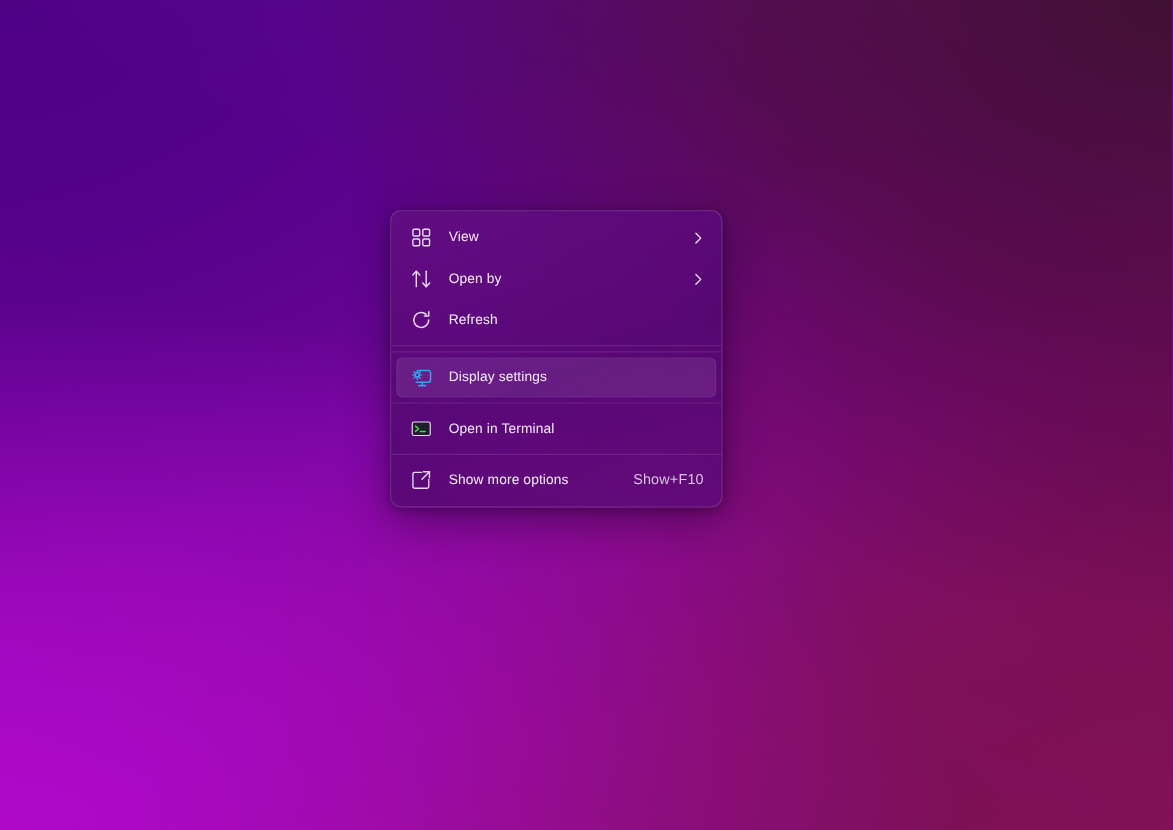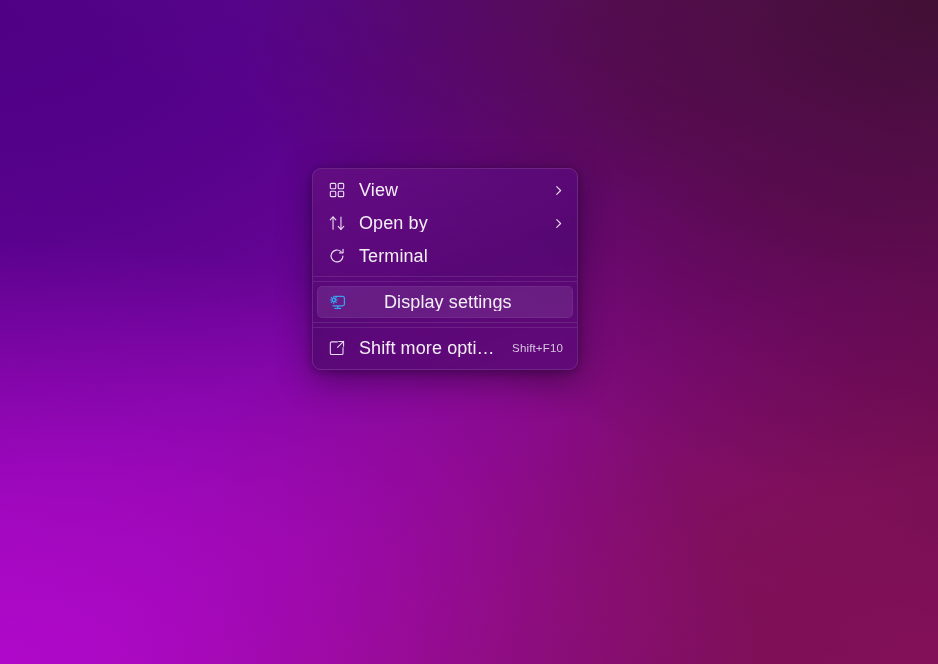--- a/index.html
+++ b/index.html
@@ -66,37 +66,36 @@
     height: 32px;
     margin: 1px 4px;
     padding: 0 8px 0 10px;
     border-radius: 5px;
     box-sizing: border-box;
     cursor: default;
   }
   .menu-item.highlighted {
     background: rgba(255, 255, 255, 0.085);
     box-shadow: inset 0 0 0 1px rgba(255,255,255,0.055);
-    gap: 25px;
   }
 
   .item-icon {
     width: 20px;
     height: 20px;
     flex: 0 0 20px;
     display: flex;
     align-items: center;
     justify-content: center;
     margin-right: 12px;
   }
   .item-icon svg { display: block; }
 
   .item-label {
     flex: 1 1 auto;
-    font-size: 18px;
+    font-size: 11px;
     line-height: 1;
     letter-spacing: 0.1px;
     color: #f4eef7;
     white-space: nowrap;
     overflow: hidden;
     text-overflow: ellipsis;
   }
 
   .item-accel {
     flex: 0 0 auto;
@@ -164,47 +163,59 @@
           </svg>
         </span>
       </div>
       <div class="menu-item">
         <span class="item-icon">
           <svg width="18" height="18" viewBox="0 0 20 20" fill="none" xmlns="http://www.w3.org/2000/svg">
             <path d="M16.6 10a6.6 6.6 0 1 1-2.1-4.85" stroke="#e9dcf2" stroke-width="1.3" stroke-linecap="round"></path>
             <path d="M16.7 2.6v3.9h-3.9" stroke="#e9dcf2" stroke-width="1.3" stroke-linecap="round" stroke-linejoin="round"></path>
           </svg>
         </span>
-        <span class="item-label">Terminal</span>
+        <span class="item-label">Refresh</span>
       </div>
     </div>
     <div class="menu-separator"></div>
     <div class="menu-separator"></div>
     <div class="menu-section">
       <div class="menu-item highlighted">
         <span class="item-icon">
           <svg width="19" height="19" viewBox="0 0 20 20" fill="none" xmlns="http://www.w3.org/2000/svg">
             <path d="M7.1 3.6h8.3a1.9 1.9 0 0 1 1.9 1.9v6.1a1.9 1.9 0 0 1-1.9 1.9H5.2" stroke="#3aa0ee" stroke-width="1.3" stroke-linecap="round" stroke-linejoin="round"></path>
             <path d="M10.3 13.6v2.6M7.3 16.3h6" stroke="#3aa0ee" stroke-width="1.3" stroke-linecap="round"></path>
             <circle cx="6.1" cy="7.3" r="2.5" fill="#3aa0ee"></circle>
             <circle cx="6.1" cy="7.3" r="0.95" fill="#57127a"></circle>
             <path d="M6.1 3.5v1.3M6.1 9.8v1.3M2.3 7.3h1.3M8.6 7.3h1.3M3.4 4.6l0.95 0.95M7.85 9.05l0.95 0.95M8.8 4.6l-0.95 0.95M4.35 9.05l-0.95 0.95" stroke="#3aa0ee" stroke-width="1.15" stroke-linecap="round"></path>
           </svg>
         </span>
         <span class="item-label">Display settings</span>
       </div>
     </div>
     <div class="menu-separator"></div>
+    <div class="menu-section">
+      <div class="menu-item">
+        <span class="item-icon">
+          <svg width="18" height="18" viewBox="0 0 20 20" fill="none" xmlns="http://www.w3.org/2000/svg">
+            <rect x="2" y="4" width="16" height="12" rx="1.6" fill="#1e1e28" stroke="#e9dcf2" stroke-width="1.05"></rect>
+            <path d="M4.9 7.7L7.7 10L4.9 12.3" stroke="#4ad26a" stroke-width="1.35" stroke-linecap="round" stroke-linejoin="round"></path>
+            <path d="M9.3 12.5h4.2" stroke="#4ad26a" stroke-width="1.35" stroke-linecap="round"></path>
+          </svg>
+        </span>
+        <span class="item-label">Open in Terminal</span>
+      </div>
+    </div>
     <div class="menu-separator"></div>
     <div class="menu-section">
       <div class="menu-item">
         <span class="item-icon">
           <svg width="18" height="18" viewBox="0 0 20 20" fill="none" xmlns="http://www.w3.org/2000/svg">
             <path d="M10.4 3.2H4.1a1.5 1.5 0 0 0-1.5 1.5v11.1a1.5 1.5 0 0 0 1.5 1.5h11.1a1.5 1.5 0 0 0 1.5-1.5V9.5" stroke="#e9dcf2" stroke-width="1.2" stroke-linecap="round" stroke-linejoin="round"></path>
             <path d="M11.9 2.7h5.4v5.4" stroke="#e9dcf2" stroke-width="1.2" stroke-linecap="round" stroke-linejoin="round"></path>
             <path d="M17.3 2.7L10.6 9.4" stroke="#e9dcf2" stroke-width="1.2" stroke-linecap="round"></path>
           </svg>
         </span>
-        <span class="item-label">Shift more options</span>
-        <span class="item-accel">Shift+F10</span>
+        <span class="item-label">Show more options</span>
+        <span class="item-accel">Show+F10</span>
       </div>
     </div>
   </div>
 
 </body></html>

